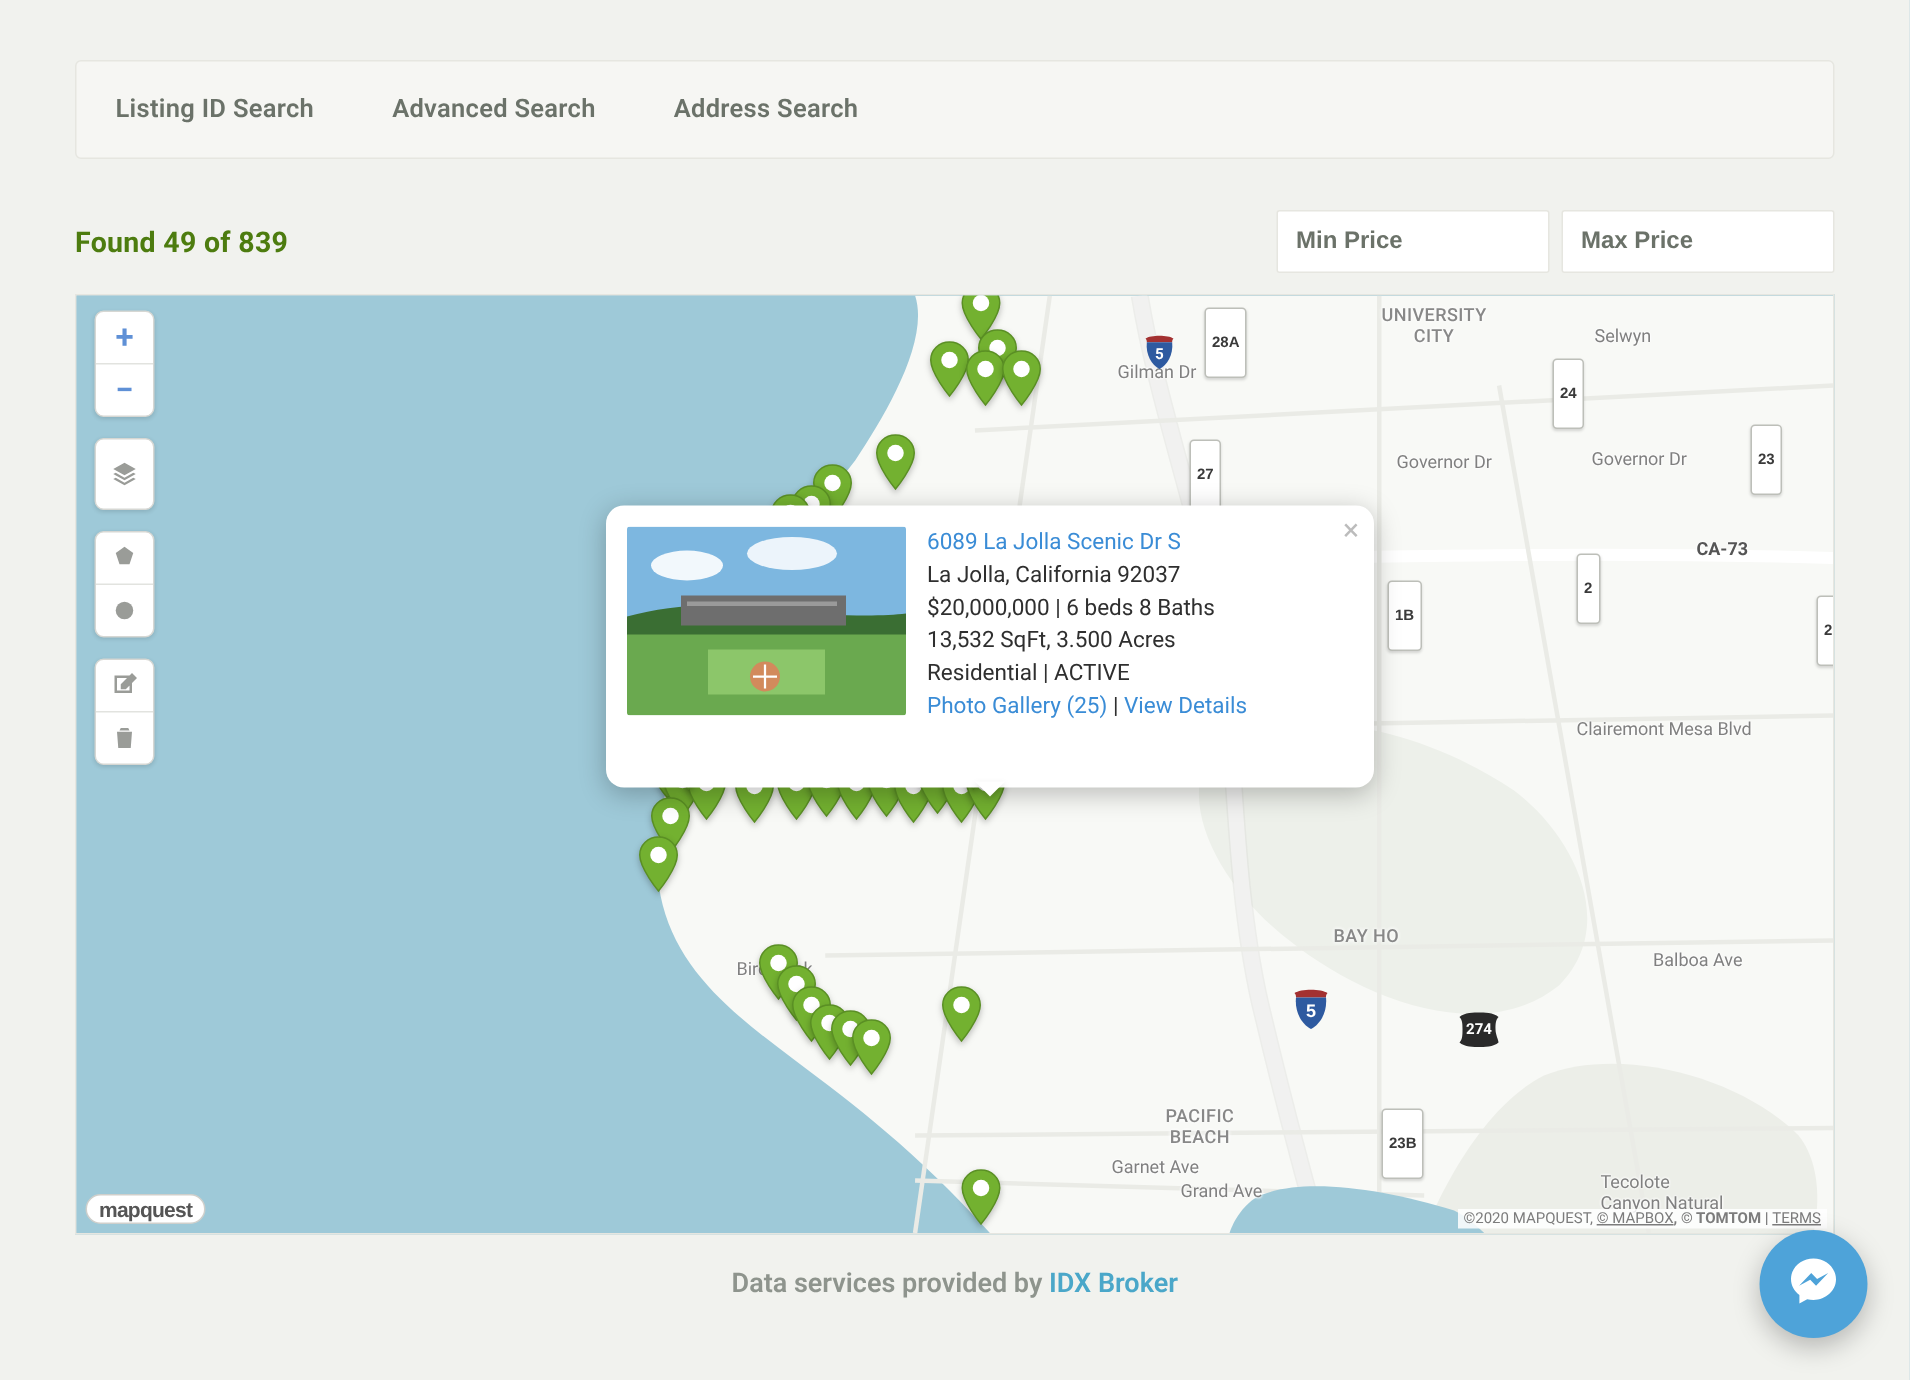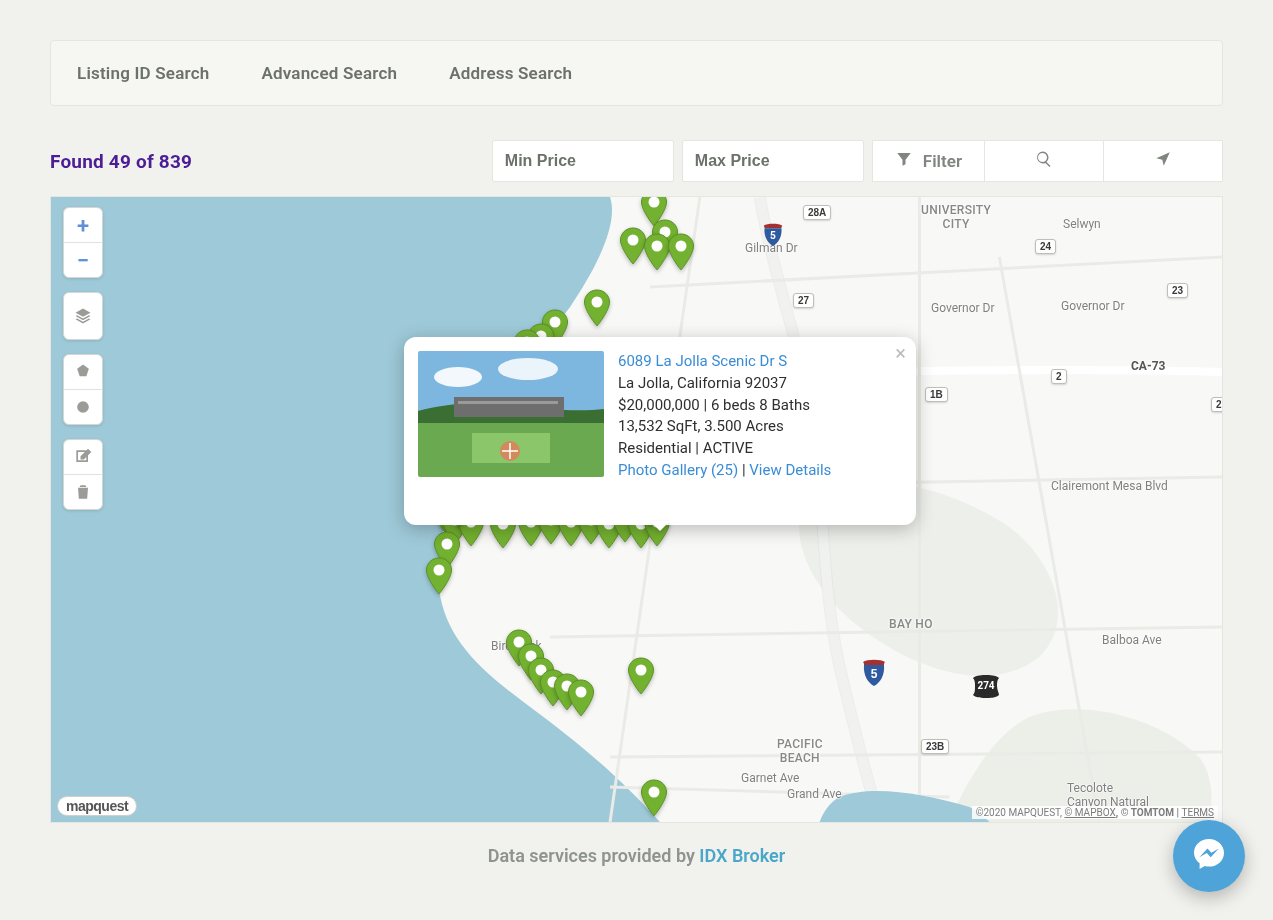--- a/index.html
+++ b/index.html
@@ -38,21 +38,21 @@
     letter-spacing:.2px;cursor:pointer;user-select:none;
   }
   .tab.active{background:#d9dada;color:#5a605a;}
 
   
   .toolbar{
     display:flex;align-items:center;gap:0;
     margin-top:34px;
   }
   .found{
-    flex:1;font-size:19px;font-weight:700;color:#4c1d95;letter-spacing:.2px;
+    flex:1;font-size:19px;font-weight:700;color:#4d7c0f;letter-spacing:.2px;
   }
   .price-group{display:flex;gap:8px;}
   .price-input{
     width:156px;height:40px;border:1px solid var(--panel-border);
     background:#fff;border-radius:2px;padding:0 12px;font-size:16px;
     color:var(--muted-text);font-weight:600;outline:none;
   }
   .price-input::placeholder{color:var(--muted-text);font-weight:600;}
   .btn-group{display:flex;margin-left:8px;}
   .btn{
@@ -85,21 +85,21 @@
   .ctrl-cell{
     width:38px;height:34px;display:flex;align-items:center;justify-content:center;
     font-size:22px;font-weight:600;color:#5f90d6;cursor:pointer;
   }
   .ctrl-cell.gray{color:#9a9c98;}
   .ctrl-cell + .ctrl-cell{border-top:1px solid #e2e3df;}
   .ctrl-cell svg{width:20px;height:20px;fill:#9a9c98;}
 
   .badge{
     position:absolute;background:#fff;border:1px solid #bdbfb9;border-radius:3px;
-    font-size:10px;font-weight:700;padding:1px 4px;color:#3a3a3a;
+    font-size:10px;font-weight:700;padding:17px 4px;color:#3a3a3a;
     font-family:"Segoe UI",sans-serif;box-shadow:0 1px 2px rgba(0,0,0,0.15);
   }
   .road-label{
     position:absolute;font-size:12px;color:#808080;white-space:nowrap;
     text-shadow:0 0 2px #fff,0 0 2px #fff,0 0 2px #fff;pointer-events:none;
   }
   .area-label{
     position:absolute;font-size:12px;color:#888888;font-weight:500;letter-spacing:.3px;
     text-align:center;text-transform:uppercase;pointer-events:none;
     text-shadow:0 0 3px #fff,0 0 3px #fff;
@@ -168,44 +168,20 @@
     <div class="tab">Listing ID Search</div>
     <div class="tab">Advanced Search</div>
     <div class="tab">Address Search</div>
   </div>
 
   <div class="toolbar">
     <div class="found">Found 49 of 839</div>
     <div class="price-group">
       <input class="price-input" placeholder="Min Price" style="">
       <input class="price-input" placeholder="Max Price" style="">
-    </div>
-    <div class="btn-group">
-      <div class="btn">
-        <span>
-          <svg viewBox="0 0 24 24">
-              <path d="M3 4h18l-7 9v6l-4 2v-8z"></path>
-            </svg>
-        </span>
-        <span>Filter</span>
-      </div>
-      <div class="btn icon-only">
-        <span>
-          <svg viewBox="0 0 24 24">
-              <path d="M10 2a8 8 0 015.3 13.9l5.4 5.4-1.4 1.4-5.4-5.4A8 8 0 1110 2zm0 2a6 6 0 100 12 6 6 0 000-12z"></path>
-            </svg>
-        </span>
-      </div>
-      <div class="btn last">
-        <span>
-          <svg viewBox="0 0 24 24">
-              <path d="M3 11l18-8-8 18-2-8z"></path>
-            </svg>
-        </span>
-      </div>
     </div>
   </div>
 
   <div class="map-container">
 
     <svg class="map-svg" viewBox="0 0 1173 625" preserveAspectRatio="none">
 
       <rect x="0" y="0" width="1173" height="625" fill="#9ec9d8"></rect>
 
       <path fill="#f8f9f6" d="M1173,0 L560,0 C570,30 540,80 520,110 C490,150 450,180 430,230 C410,280 380,340 390,400 C400,450 440,480 480,510 C520,540 560,570 610,625 L1173,625 Z"></path>

